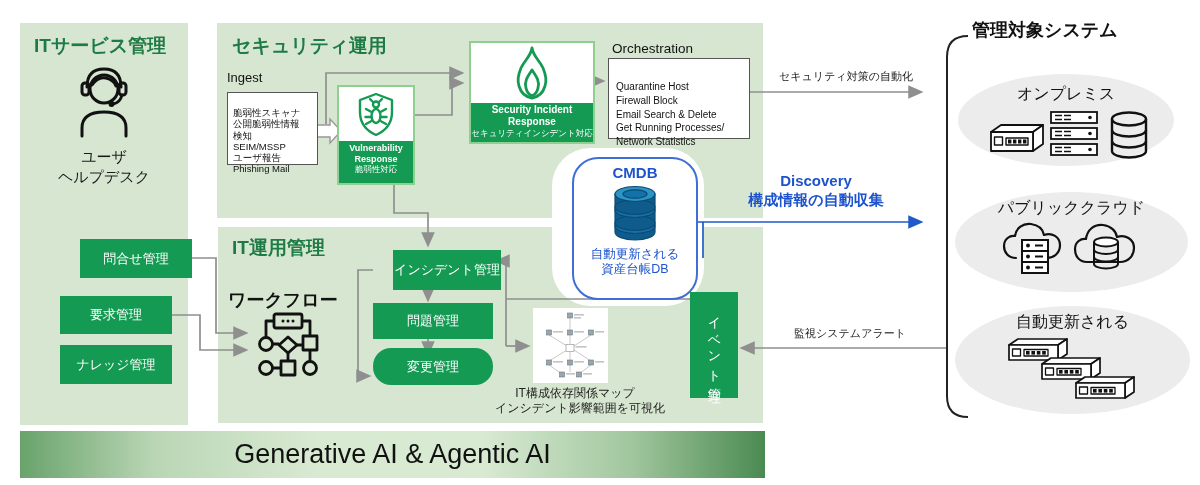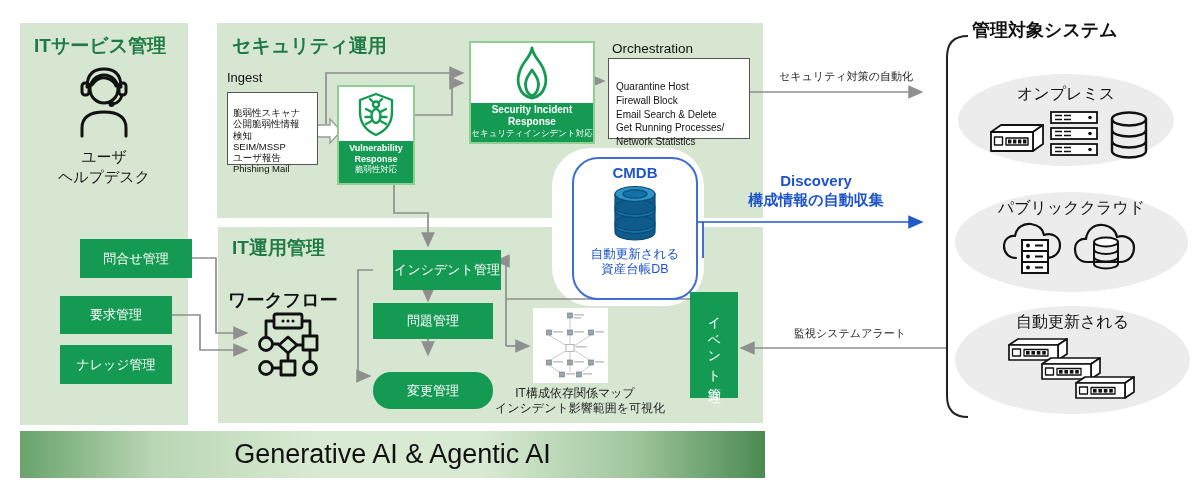--- a/index.html
+++ b/index.html
@@ -218,21 +218,21 @@
       <circle cx="58" cy="57" r="6.5"></circle>
     </g>
     <circle cx="31" cy="10" r="1.5" fill="#111"></circle>
     <circle cx="36" cy="10" r="1.5" fill="#111"></circle>
     <circle cx="41" cy="10" r="1.5" fill="#111"></circle>
   </svg>
 </div>
 
 <div class="abs gbox" style="left:393px;top:250px;width:108px;height:40px;">インシデント管理</div>
 <div class="abs gbox" style="left:373px;top:303px;width:120px;height:36px;">問題管理</div>
-<div class="abs gbox" style="left:373px;top:372px;width:120px;height:37px;border-radius:18px;">変更管理</div>
+<div class="abs gbox" style="left:373px;top:348px;width:120px;height:37px;border-radius:18px;">変更管理</div>
 
 <div class="abs map-card" style="left:533px;top:308px;width:75px;height:75px;">
   <svg width="75" height="75" viewBox="0 0 75 75">
     <g stroke="#c9c9c9" stroke-width="1">
       <line x1="37" y1="10" x2="37" y2="24"></line>
       <line x1="16" y1="27" x2="34" y2="38"></line>
       <line x1="37" y1="27" x2="37" y2="36"></line>
       <line x1="58" y1="27" x2="41" y2="38"></line>
       <line x1="34" y1="42" x2="16" y2="53"></line>
       <line x1="37" y1="44" x2="37" y2="52"></line>

